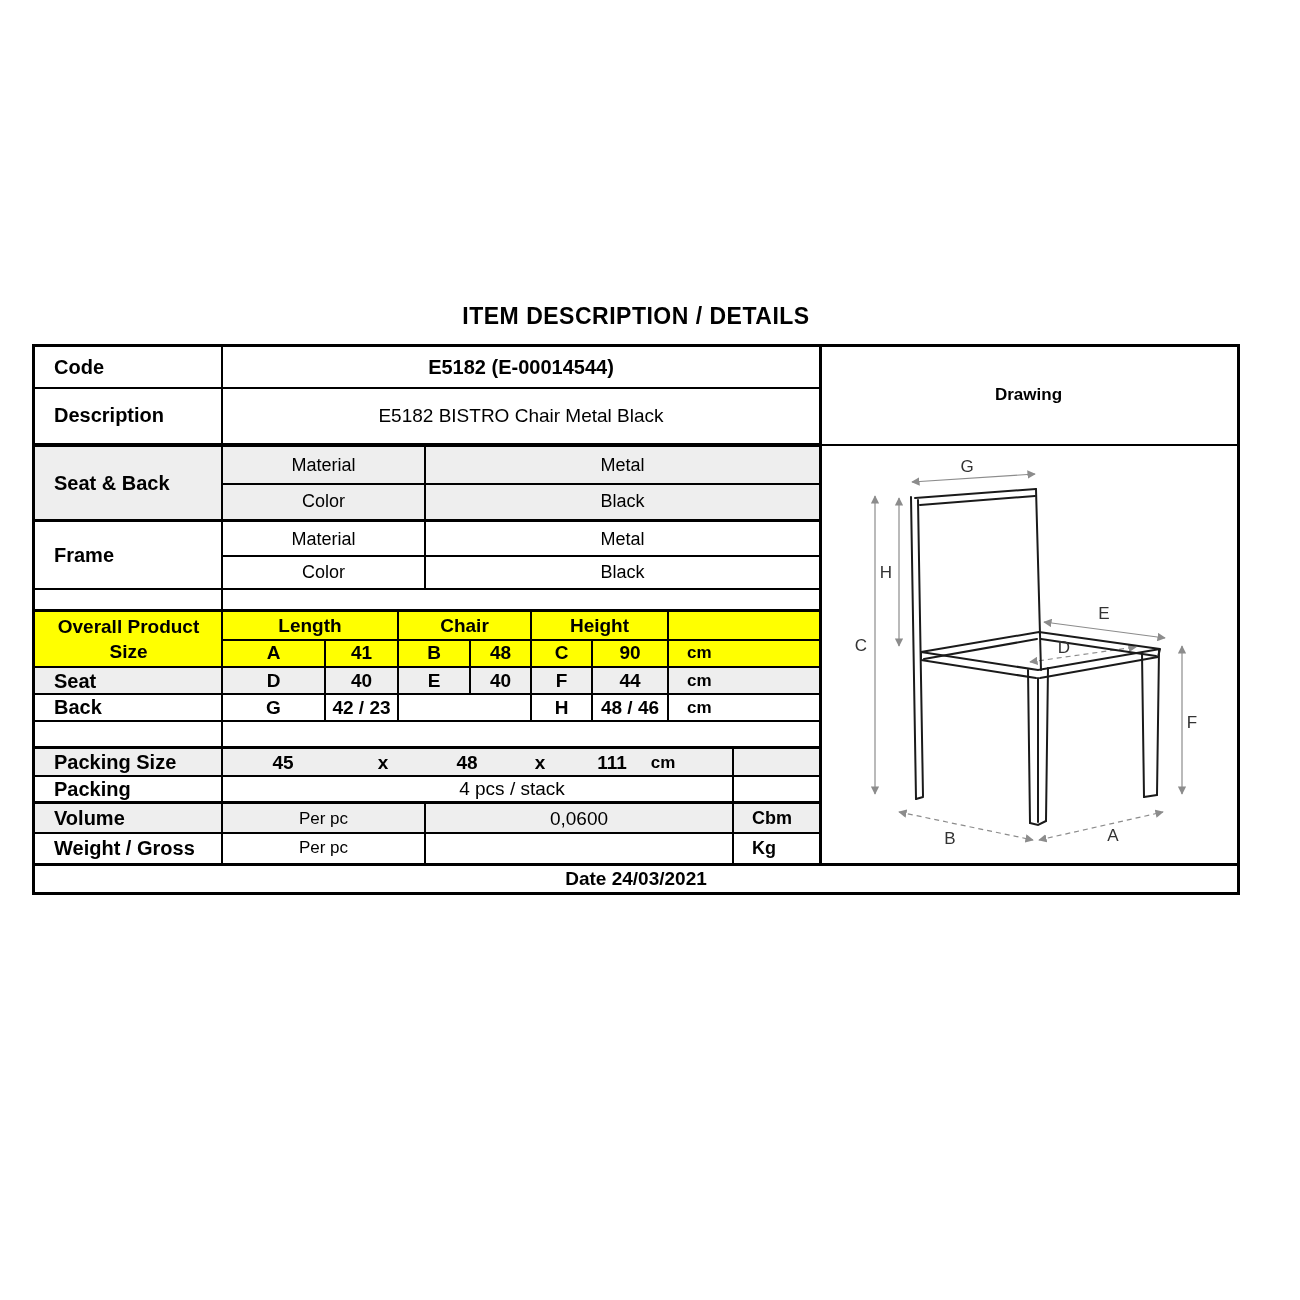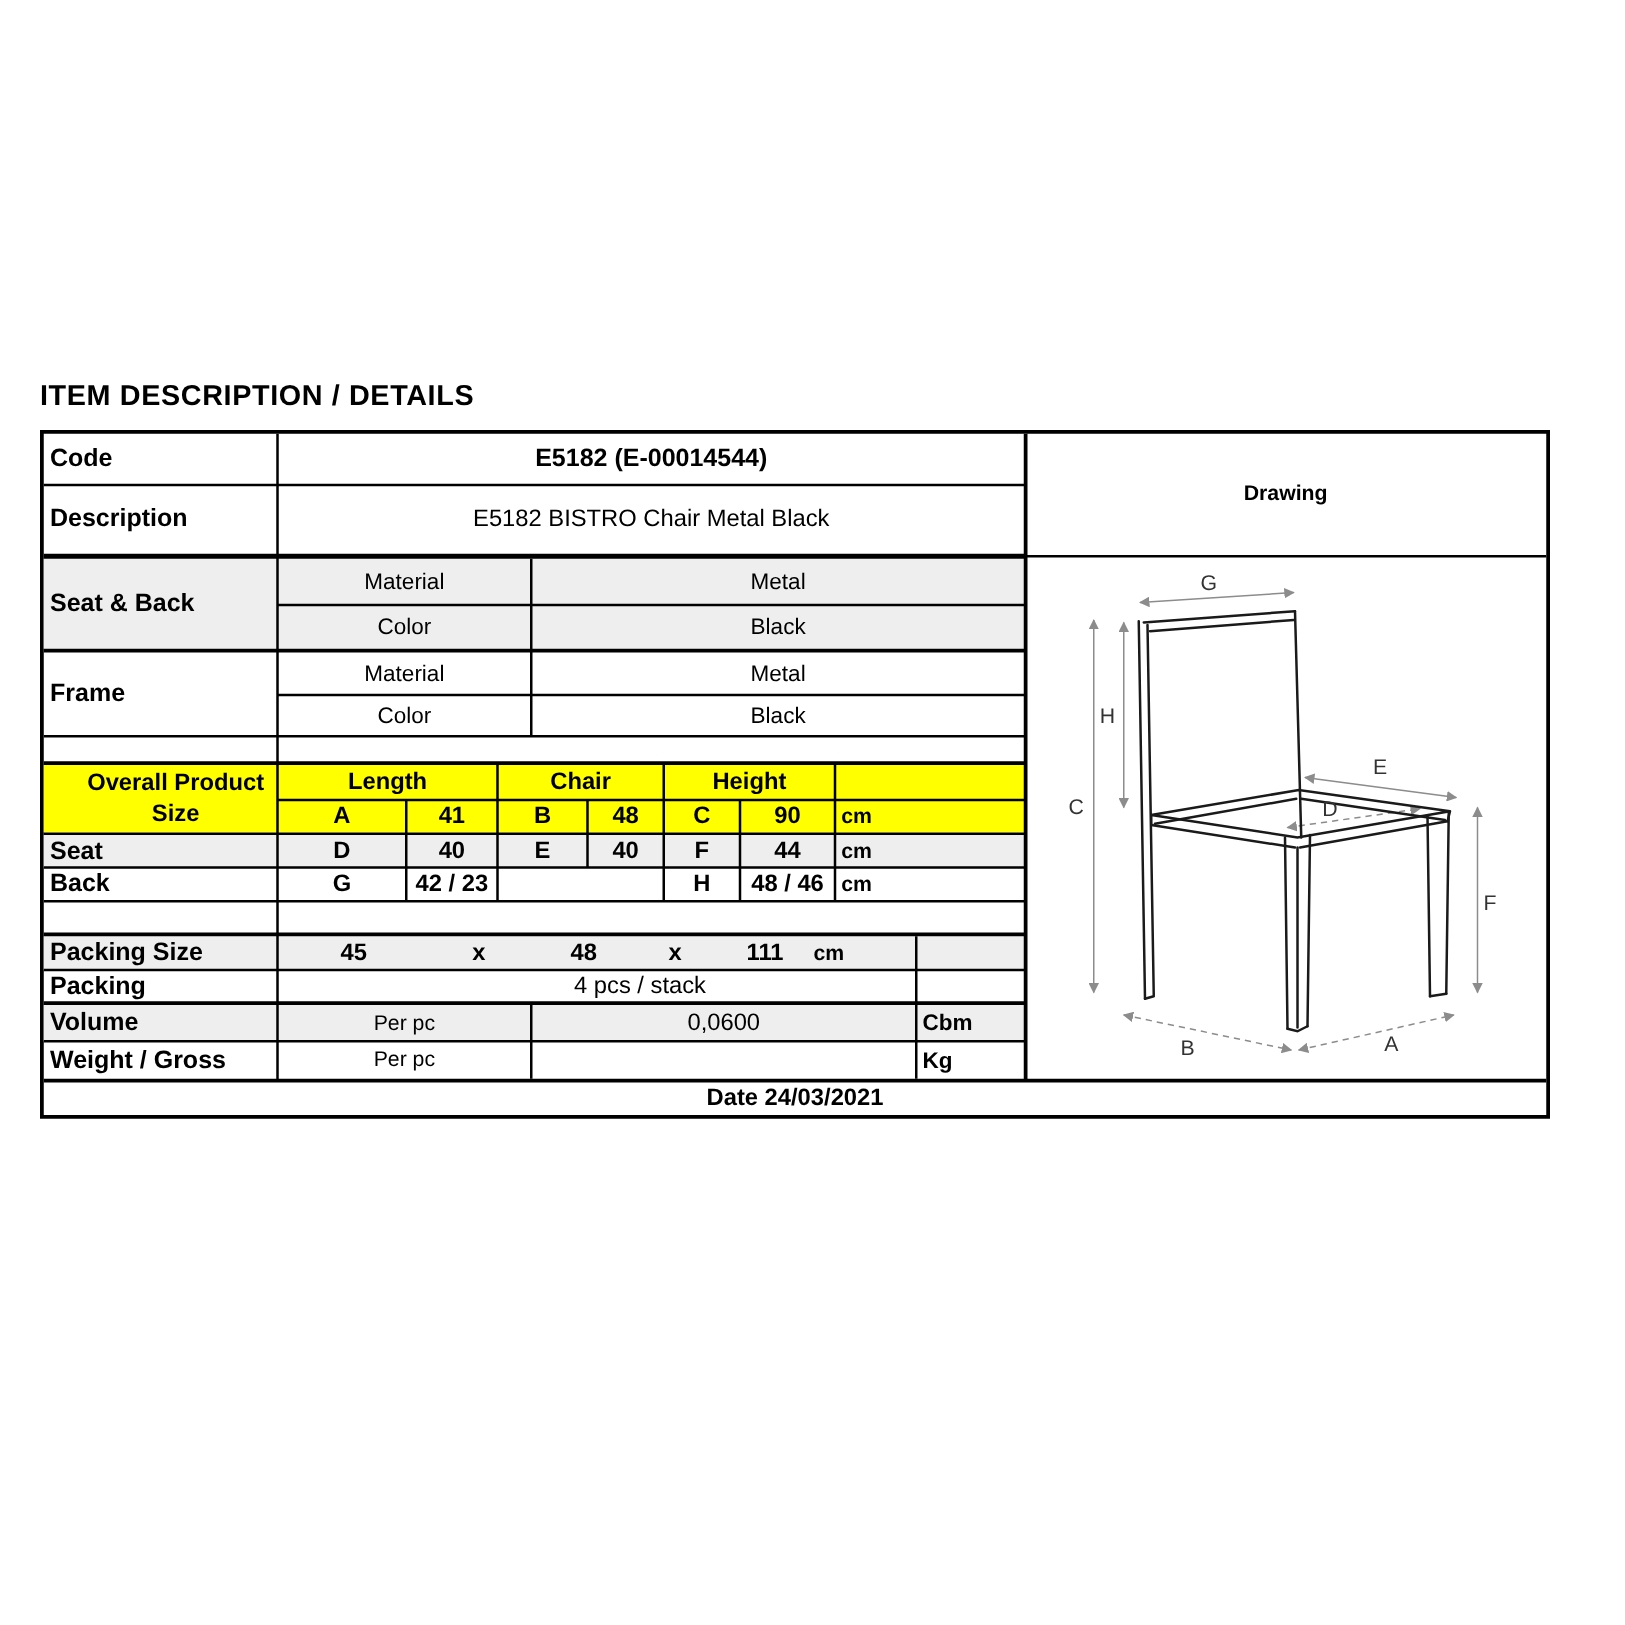--- a/index.html
+++ b/index.html
@@ -1,30 +1,30 @@
 <!DOCTYPE html>
 <html><head>
 <meta charset="utf-8">
 <style>
   html,body{margin:0;padding:0;background:#ffffff;}
   #page{position:relative;width:1300px;height:1300px;background:#ffffff;
         font-family:"Liberation Sans",sans-serif;color:#000;}
-  #doc-title{position:absolute;left:32px;top:303px;width:1208px;
+  #doc-title{position:absolute;left:32px;top:303px;width:1208px;text-align:center;
         font-size:23px;font-weight:bold;letter-spacing:.5px;}
   #sheet{position:absolute;left:32px;top:344px;width:1202px;height:545px;
         border:3px solid #000;background:#fff;}
   .band{position:absolute;}
   .hl{position:absolute;background:#000;}
   .vl{position:absolute;background:#000;}
   .cell{position:absolute;display:flex;align-items:center;justify-content:center;
         font-size:19px;white-space:nowrap;}
-  .cell.left{justify-content:flex-start;padding-left:5px;box-sizing:border-box;}
+  .cell.left{justify-content:flex-start;padding-left:19px;box-sizing:border-box;}
   .b{font-weight:bold;}
   .f20{font-size:20px;} .f18{font-size:18px;} .f17{font-size:17px;} .f21{font-size:17px;}
-  .col{flex-direction:column;line-height:1.32;padding-left:12px;}
+  .col{flex-direction:column;line-height:1.32;}
   .pk{position:absolute;top:0;height:100%;display:flex;align-items:center;
       transform:translateX(-50%);}
   svg text{font-family:"Liberation Sans",sans-serif;font-size:17px;fill:#333;}
 </style>
 </head>
 <body>
 
 <div id="page">
 
   <div id="doc-title">ITEM DESCRIPTION / DETAILS</div>

